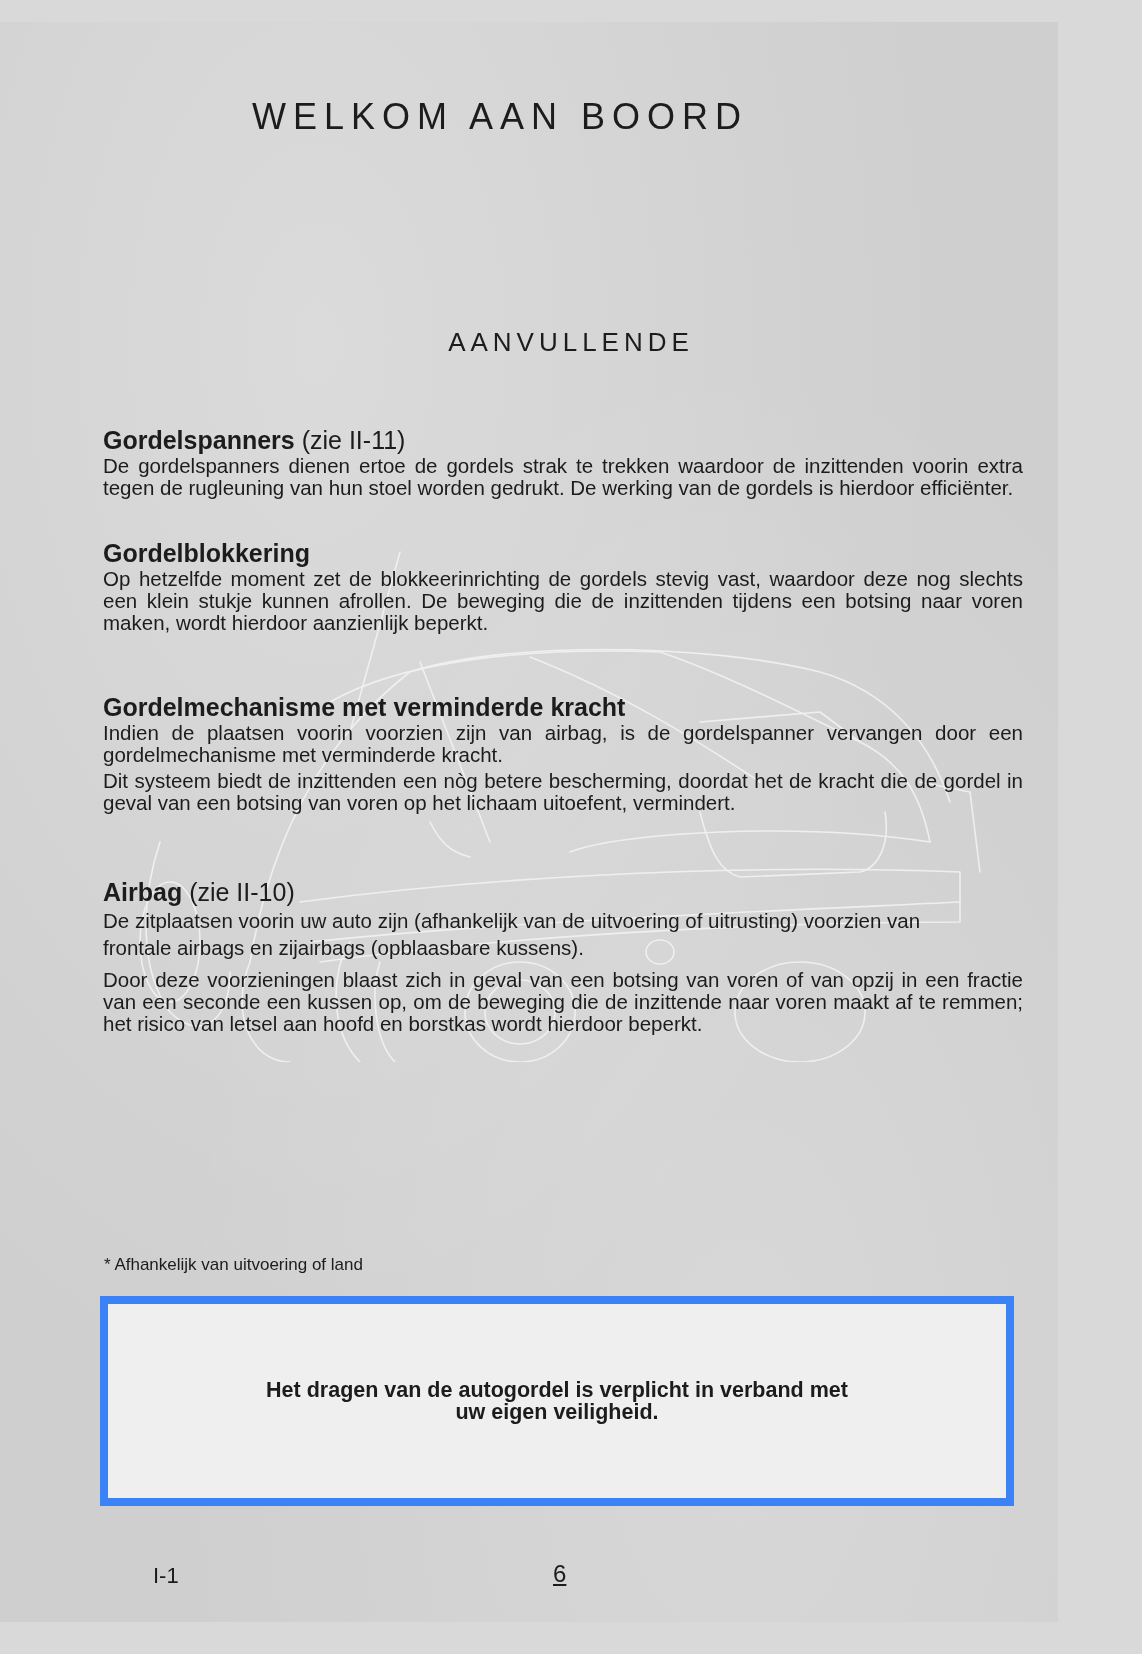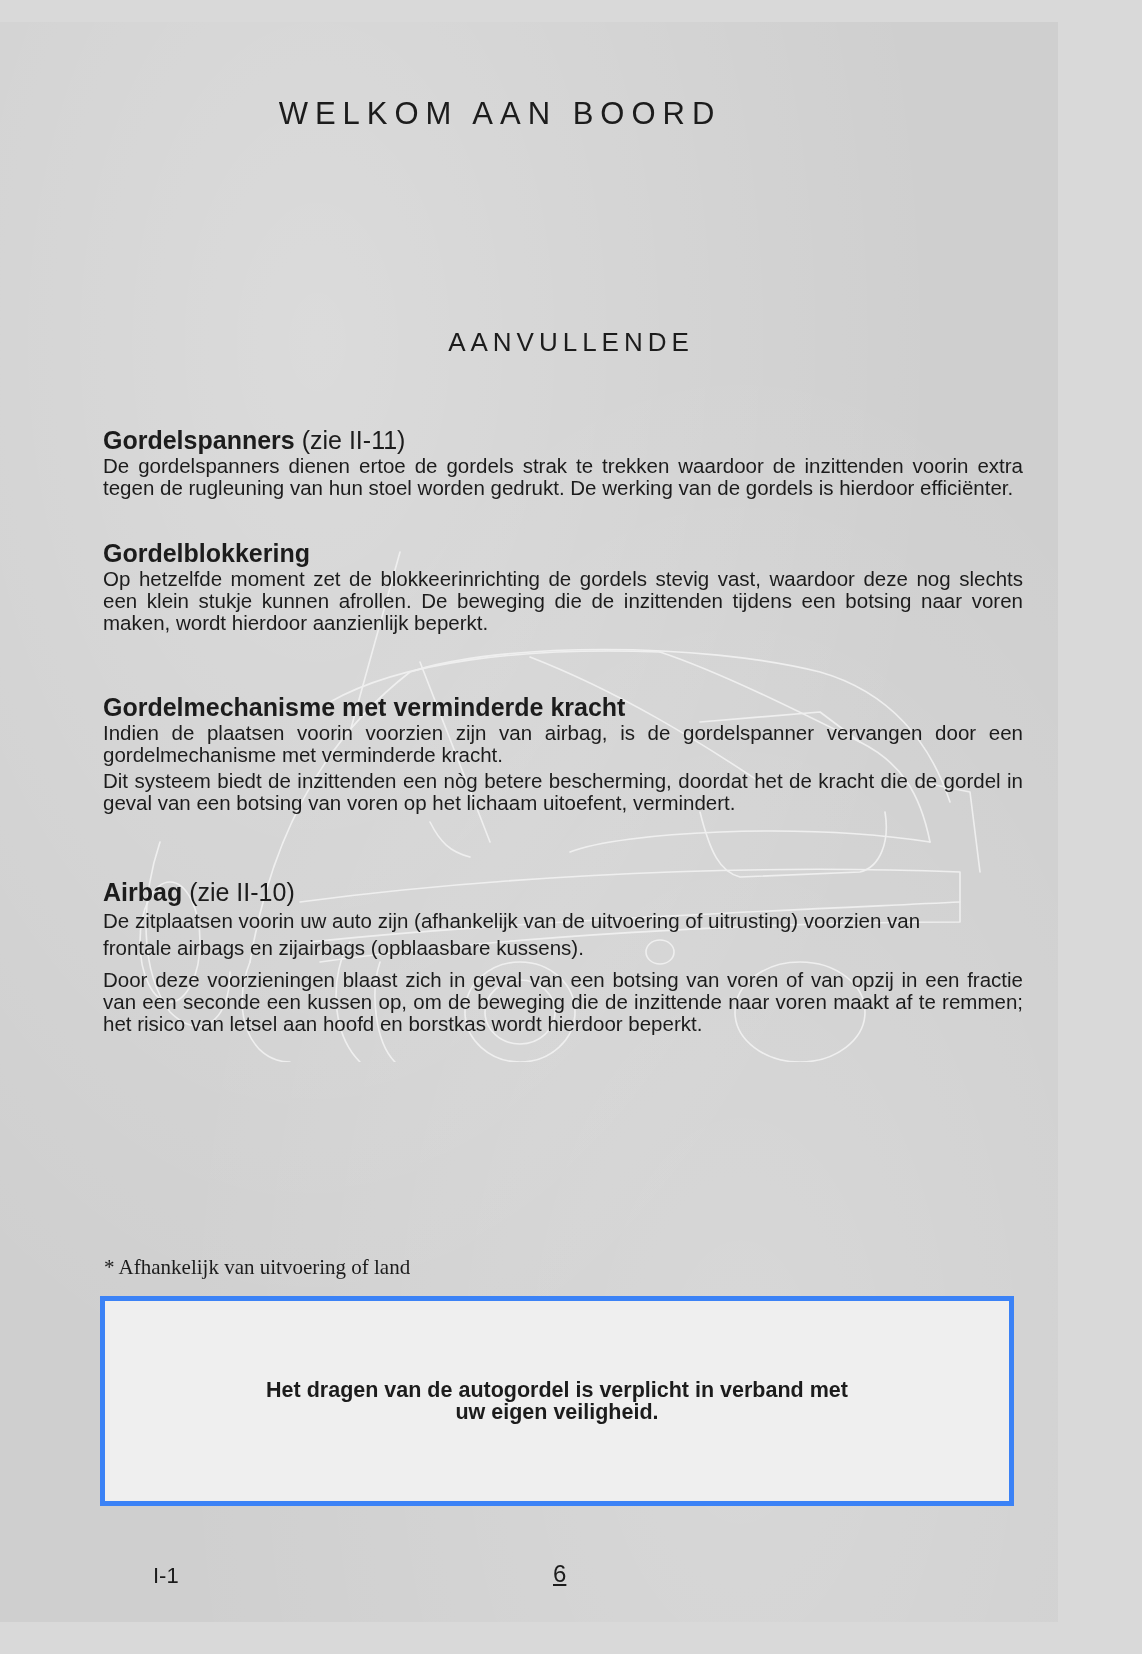--- a/index.html
+++ b/index.html
@@ -15,36 +15,36 @@
     background-image:
       radial-gradient(ellipse at 30% 20%, rgba(255,255,255,0.25), rgba(255,255,255,0) 60%),
       radial-gradient(ellipse at 70% 85%, rgba(255,255,255,0.18), rgba(255,255,255,0) 55%);
   }
   .car {
     position: absolute; left: 100px; top: 520px; width: 920px; height: 520px;
     pointer-events: none;
   }
   .title {
     position: absolute; left: 0; width: 1000px; top: 96px; text-align: center;
-    font-size: 31px; letter-spacing: 7px; font-weight: normal; margin: 0;
+    font-size: 36px; letter-spacing: 7px; font-weight: normal; margin: 0;
   }
   .subtitle {
     position: absolute; left: 0; width: 1142px; top: 328px; text-align: center;
     font-size: 26px; letter-spacing: 5px; line-height: 28px; font-weight: normal; margin: 0;
   }
   .section { position: absolute; left: 103px; width: 920px; font-size: 20.5px; line-height: 22px; }
   .section h3 { margin: 0 0 3px 0; font-size: 25px; line-height: 24px; }
   .section h3 .ref { font-weight: normal; }
   .section p { margin: 0; text-align: justify; }
   .section p + p { margin-top: 4px; }
   .airbag p.loose { line-height: 27px; text-align: left; }
-  .footnote { position: absolute; left: 104px; top: 1255px; font-size: 21px; font-family: Liberation Serif, serif; }
+  .footnote { position: absolute; left: 104px; top: 1255px; font-size: 17px; }
   .notice {
     position: absolute; left: 100px; top: 1296px; width: 914px; height: 210px;
-    border: 5px solid #3b82f6; background: #efefef;
+    border: 8px solid #3b82f6; background: #efefef;
     display: flex; align-items: center; justify-content: center; box-sizing: border-box;
   }
   .notice .lines { text-align: center; font-weight: bold; font-size: 21.5px; line-height: 22px; }
   .footer-left { position: absolute; left: 108px; top: 1563px; font-size: 22px; margin-left: 45px; }
   .footer-page { position: absolute; left: 553px; top: 1560px; font-size: 24px; text-decoration: underline; }
 </style>
 </head>
 <body>
 
 <div class="paper">

